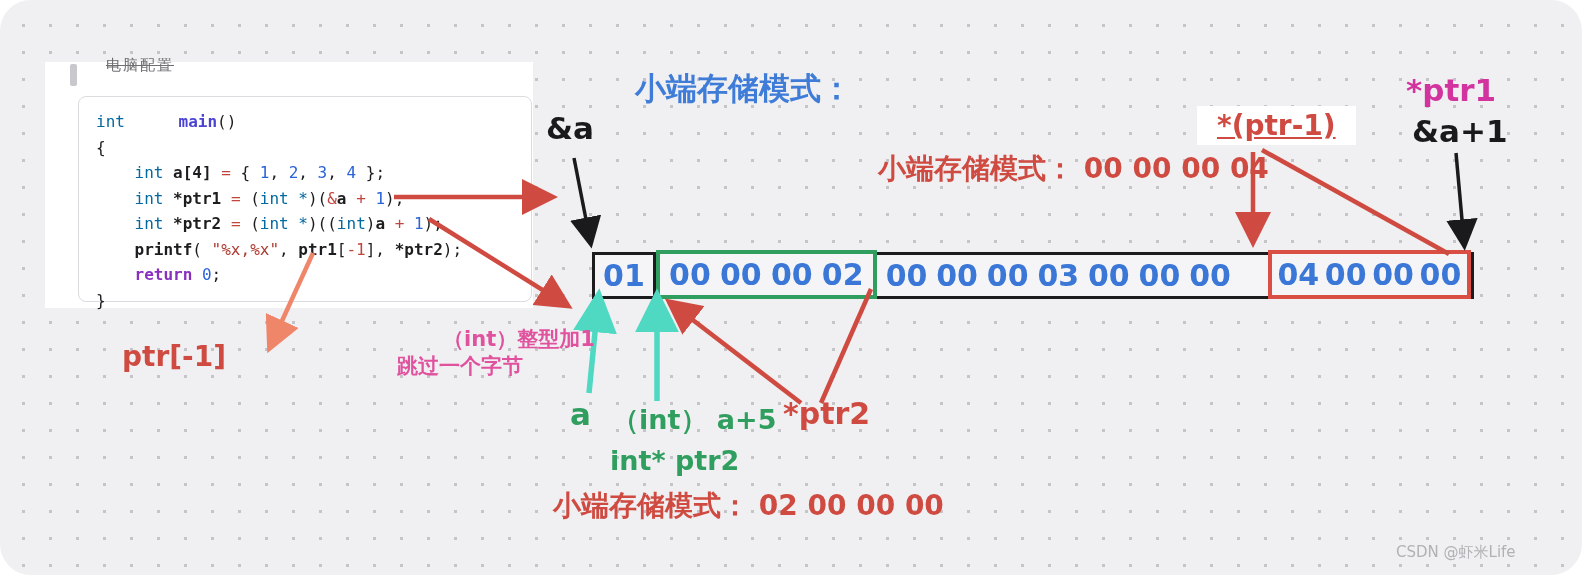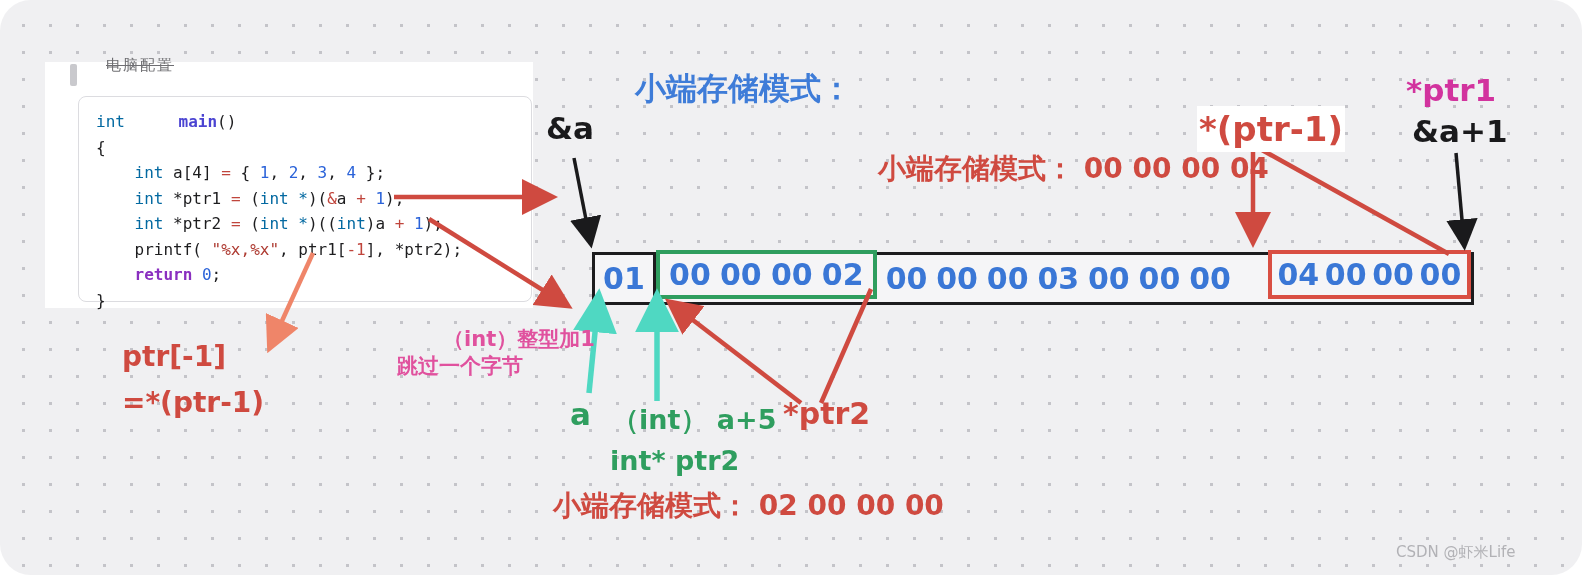--- a/index.html
+++ b/index.html
@@ -17,46 +17,46 @@
   .quote-bar{left:70px; top:64px; width:7px; height:22px; background:#c9c9cd; border-radius:2px; z-index:2;}
   .cropped-header{left:106px; top:56px; font-size:15px; color:#4b4b4f; opacity:.8;
     text-decoration:line-through; z-index:2; letter-spacing:2px;}
   .code-card{left:78px; top:96px; width:452px; height:204px; background:#ffffff;
     border:1.5px solid #dcdce0; border-radius:8px; z-index:2;}
   .code-lines{padding:12px 0 0 17px; font-family:"DejaVu Sans Mono", monospace;
     font-size:16px; line-height:25.5px; color:#1d1d1f;}
   .code-line{white-space:pre;}
   .tok-t{color:#0369a1;}
   .tok-m{color:#4b44d2; font-weight:bold;margin-left:44px;}
-  .tok-b{color:#1d1d1f; font-weight:normal;}
+  .tok-b{color:#1d1d1f; font-weight:bold;}
   .tok-r{color:#c0453c;}
   .tok-n{color:#2b63d9;}
   .tok-s{color:#ae3b32;}
   .tok-k{color:#8a2fc0; font-weight:bold;}
   .tok-p{color:#1d1d1f;}
   
   .lbl{z-index:4; font-weight:bold; white-space:nowrap;}
   .blue-title{left:635px; top:68px; font-size:31px; color:var(--blue);}
   .amp-a{left:546px; top:110px; font-size:31px; color:#1a1a1c;}
   .ptr1-label{left:1406px; top:72px; font-size:31px; color:var(--magenta);}
   .amp-a1{left:1412px; top:113px; font-size:31px; color:#1a1a1c;}
-  .ptr-minus1{left:1197px; top:106px; font-size:34px; color:var(--red);
-    background:#ffffff; padding:3px 2px;}
+  .ptr-minus1{left:1197px; top:106px; font-size:28px; color:var(--red);
+    background:#ffffff; padding:3px 20px;text-decoration:underline;}
   .red-mode-top{left:878px; top:150px; font-size:28px; color:var(--red);}
   .ptr-expr{left:122px; top:334px; font-size:28px; color:var(--red); line-height:46px; z-index:4; font-weight:bold;}
   .pink1{left:443px; top:325px; font-size:21px; color:var(--pink);}
   .pink2{left:397px; top:352px; font-size:21px; color:var(--pink);}
   .a-label{left:570px; top:396px; font-size:31px; color:var(--green);}
   .int-a1-label{left:612px; top:402px; font-size:27px; color:var(--green);}
   .int-ptr2-label{left:610px; top:445px; font-size:27px; color:var(--green);}
   .deref-ptr2{left:783px; top:396px; font-size:30px; color:var(--red);}
   .red-mode-bottom{left:553px; top:487px; font-size:28px; color:var(--red);}
   .watermark{left:1396px; top:543px; font-size:15px; color:#b2b2b6; z-index:4; white-space:nowrap;}
   
-  .memory-box{left:592px; top:252px; width:882px; height:53px; z-index:2;
+  .memory-box{left:592px; top:252px; width:882px; height:47px; z-index:2;
     border:3px solid #1c1c1e; box-sizing:border-box; background:#f5f5f7;
     display:flex; align-items:stretch;}
   .mem-group{display:flex; align-items:center; justify-content:space-evenly; box-sizing:border-box;}
   .mem-group.first{width:62px; border-right:3px solid #1c1c1e;}
   .mem-group.green{width:225px; border:4px solid var(--green); position:relative; top:-5px; height:49px; background:#f5f5f7;}
   .mem-group.plain{width:370px;}
   .mem-group.red{width:207px; border:4px solid #d94f43; position:relative; top:-5px; height:49px; background:#f5f5f7;margin-left:28px;}
   .mem-spacer{flex:1;}
   .byte{font-size:30px; font-weight:bold; color:var(--byte-blue); line-height:1;}
   
@@ -85,21 +85,20 @@
 
   <div class="abs lbl blue-title">小端存储模式：</div>
   <div class="abs lbl amp-a">&amp;a</div>
   <div class="abs lbl ptr1-label">*ptr1</div>
   <div class="abs lbl amp-a1">&amp;a+1</div>
   <div class="abs lbl ptr-minus1">*(ptr-1)</div>
   <div class="abs lbl red-mode-top">小端存储模式： 00 00 00 04</div>
 
   <div class="abs ptr-expr">
     <div>ptr[-1]</div>
-    <div>=*(ptr-1)</div>
   </div>
 
   <div class="abs lbl pink1">（int）整型加1</div>
   <div class="abs lbl pink2">跳过一个字节</div>
 
   <div class="abs lbl a-label">a</div>
   <div class="abs lbl int-a1-label">（int） a+5</div>
   <div class="abs lbl int-ptr2-label">int* ptr2</div>
   <div class="abs lbl deref-ptr2">*ptr2</div>
   <div class="abs lbl red-mode-bottom">小端存储模式： 02 00 00 00</div>

